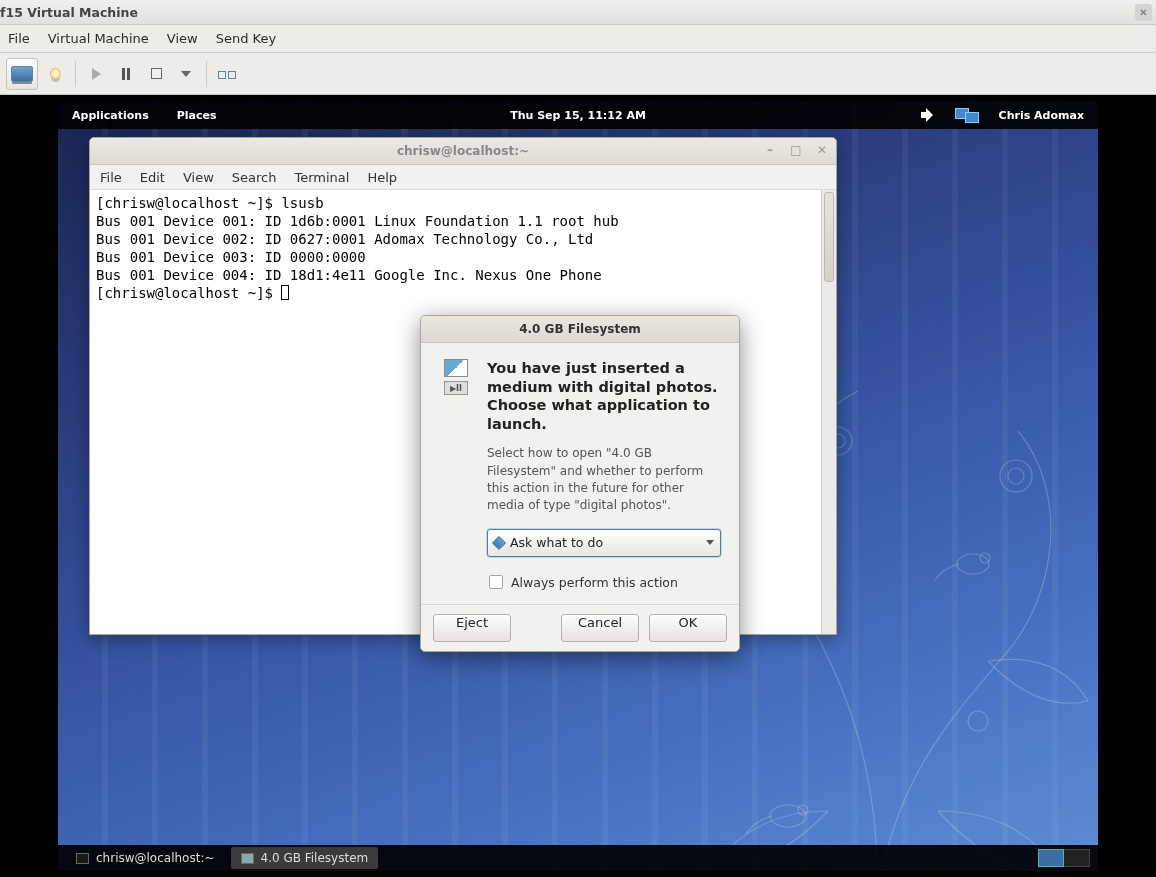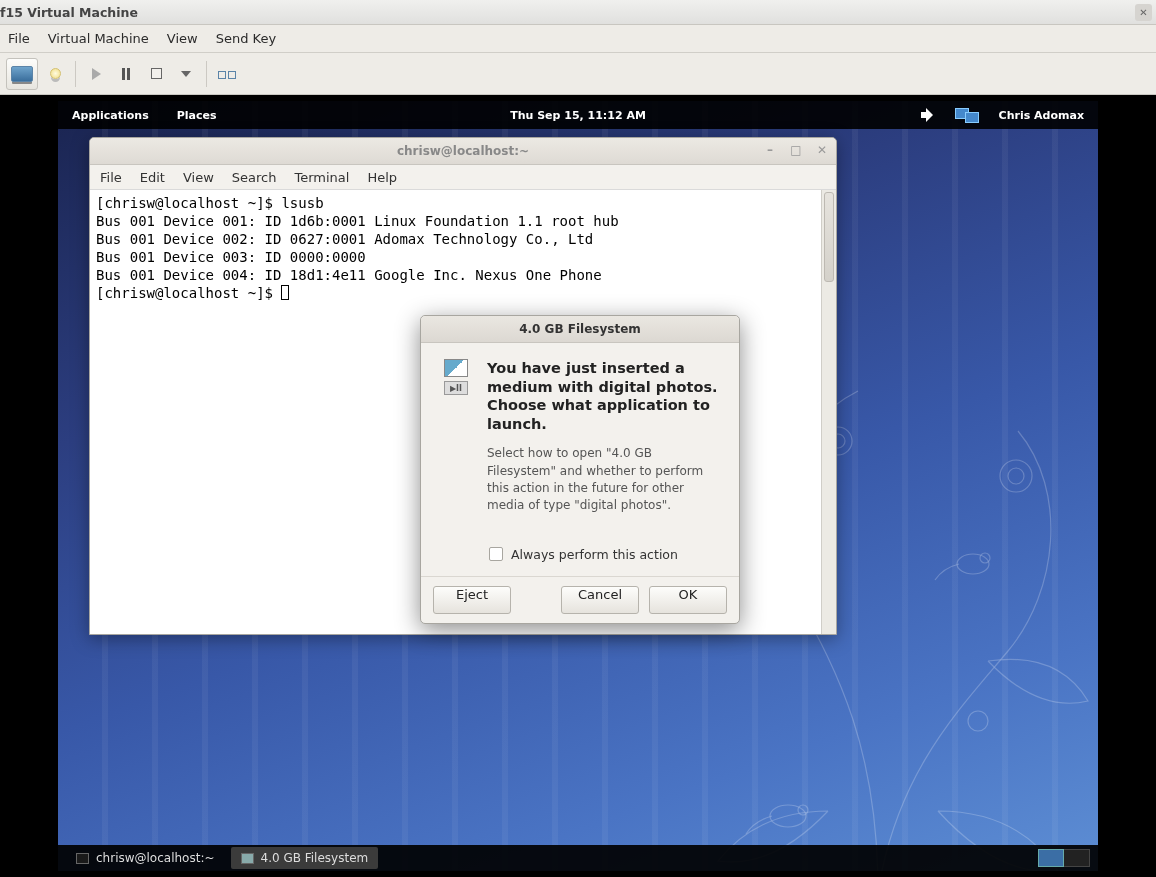--- a/index.html
+++ b/index.html
@@ -290,20 +290,25 @@
         <span>4.0 GB Filesystem</span>
       </div>
       <div class="dlg-body">
         <div class="ico">
           <div class="photo"></div>
           <div class="media">▶II</div>
         </div>
         <div style="flex:1">
           <h3>You have just inserted a medium with digital photos. Choose what application to launch.</h3>
           <p>Select how to open "4.0 GB Filesystem" and whether to perform this action in the future for other media of type "digital photos".</p>
+          <div class="combo">
+            <div class="diamond"></div>
+            <span>Ask what to do</span>
+            <div class="arr"></div>
+          </div>
         </div>
       </div>
       <div class="chkrow">
         <div class="chk"></div>
         <span>Always perform this action</span>
       </div>
       <div class="dlg-btns">
         <div class="gbtn">
             <span>Eject</span>
           </div>

